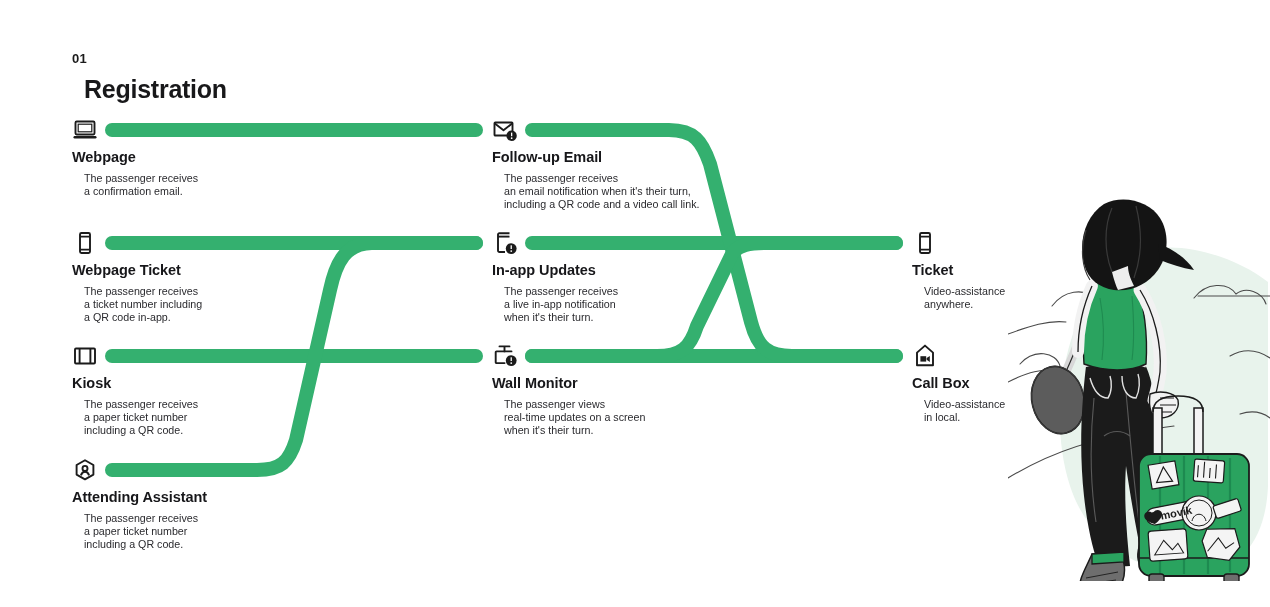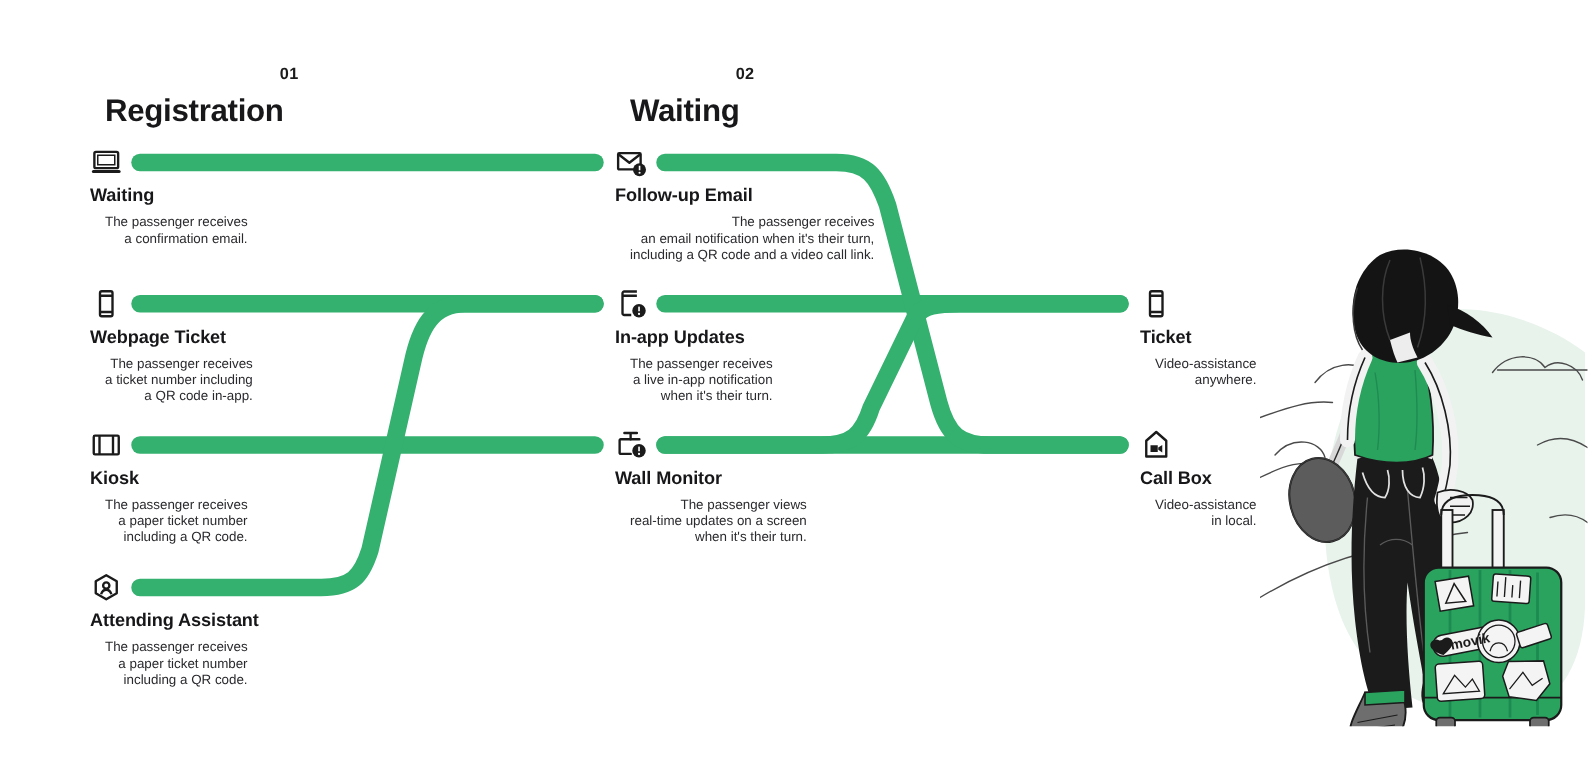--- a/index.html
+++ b/index.html
@@ -4,21 +4,21 @@
 <style>
   html,body{margin:0;padding:0;}
   body{
     width:1270px;height:607px;
     background:#ffffff;
     font-family:"Liberation Sans", sans-serif;
     color:#1b1b1b;
     overflow:hidden;
     position:relative;
   }
-  .stage{position:absolute;inset:0;text-align:right;}
+  .stage{position:absolute;inset:0;}
 
   
   .links{position:absolute;left:0;top:0;width:1270px;height:607px;}
 
   
   .col-head{position:absolute;}
   .col-num{
     font-size:13px;font-weight:700;letter-spacing:.02em;
     color:#1b1b1b;line-height:1;margin:0 0 9px 0;
   }
@@ -73,36 +73,32 @@
 
       <path d="M532,356 H657 C681,356 690,348 697,326
                L733,252 C740,245 748,243 768,243 H896"></path>
     </g>
   </svg>
 
   <div class="col-head" style="left:72px;top:52px;">
     <div class="col-num">01</div>
     <div class="col-title">Registration</div>
   </div>
-  <div class="col-head" style="left:492px;top:52px;">
-    <div class="col-num">02</div>
-    <div class="col-title">Waiting</div>
-  </div>
 
   <div class="node" style="left:72px;top:117px;">
     <span class="icon">
       <svg viewBox="0 0 26 26">
           <g fill="none" stroke="#1b1b1b" stroke-width="1.9">
         <rect x="3.5" y="4.5" width="19" height="13" rx="1.2"></rect>
         <rect x="6.2" y="7.2" width="13.6" height="7.6" fill="#fff" stroke-width="1.2"></rect>
       </g>
           <rect x="1.5" y="19" width="23" height="2.4" rx="1.2" fill="#1b1b1b"></rect>
         </svg>
     </span>
-    <div class="n-title">Waiting</div>
+    <div class="n-title">Webpage</div>
     <div class="n-desc">The passenger receives
 a confirmation email.</div>
   </div>
 
   <div class="node" style="left:72px;top:230px;">
     <span class="icon">
       <svg viewBox="0 0 26 26">
           <g fill="none" stroke="#1b1b1b" stroke-width="1.9">
         <rect x="8" y="3" width="10" height="20" rx="1.4"></rect>
         <path d="M8,6.6 H18 M8,19.6 H18"></path>

